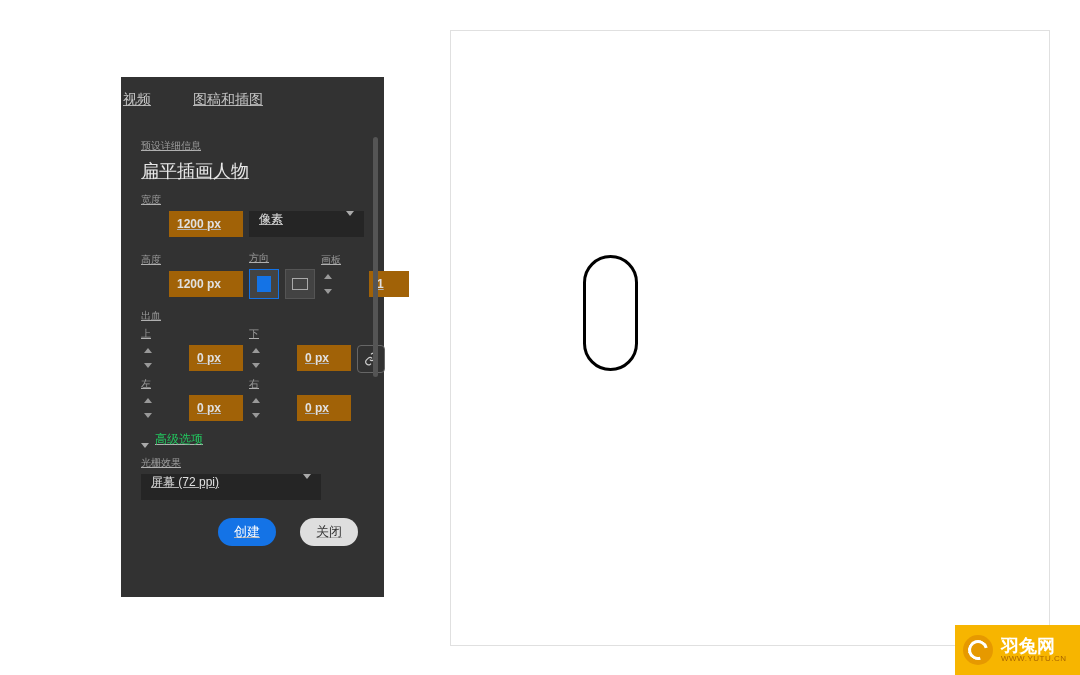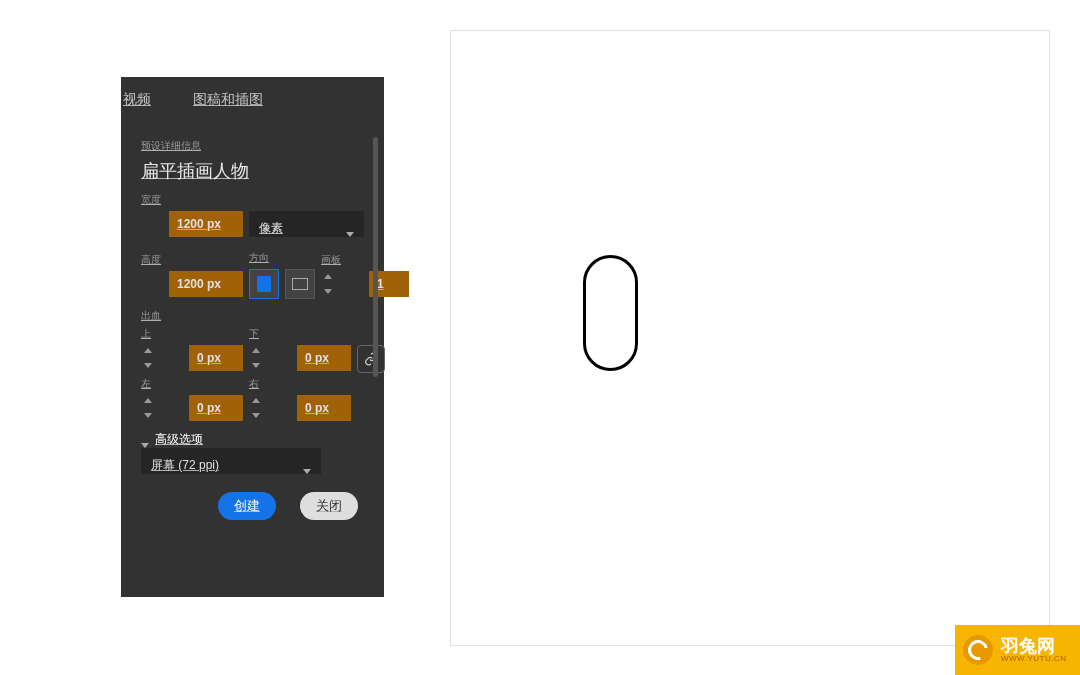--- a/index.html
+++ b/index.html
@@ -59,21 +59,21 @@
   .row {
     display: flex;
     align-items: center;
     gap: 6px;
   }
   .sel {
     background: #252525;
     height: 26px;
     color: #e0e0e0;
     display: flex;
-    align-items: flex-end;
+    align-items: flex-start;
     justify-content: space-between;
     padding: 0 10px;
     box-sizing: border-box;
   }
   .chev {
     width: 0;
     height: 0;
     border-left: 4px solid transparent;
     border-right: 4px solid transparent;
     border-top: 5px solid #aaa;
@@ -127,21 +127,21 @@
     display: flex;
     align-items: center;
     justify-content: center;
     margin-top: 18px;
   }
   .adv {
     display: flex;
     align-items: flex-end;
     gap: 6px;
     margin-top: 10px;
-    color: #ffffff;
+    color: #22c55e;
   }
   .adv .chev { transform: rotate(0deg); }
   .buttons {
     display: flex;
     justify-content: flex-end;
     gap: 24px;
     margin-top: 18px;
     padding-right: 6px;
   }
   .btn {
@@ -331,20 +331,21 @@
         </div>
       </div>
     </div>
 
     <div class="adv">
       <span class="chev"></span>
       <span>高级选项</span>
     </div>
 
 
+    <div class="lbl">光栅效果</div>
     <div class="sel" style="width:180px">
       <span>屏幕 (72 ppi)</span>
       <span class="chev"></span>
     </div>
 
 
     <div class="buttons">
       <div class="btn btn-primary">创建</div>
       <div class="btn btn-secondary">关闭</div>
     </div>

